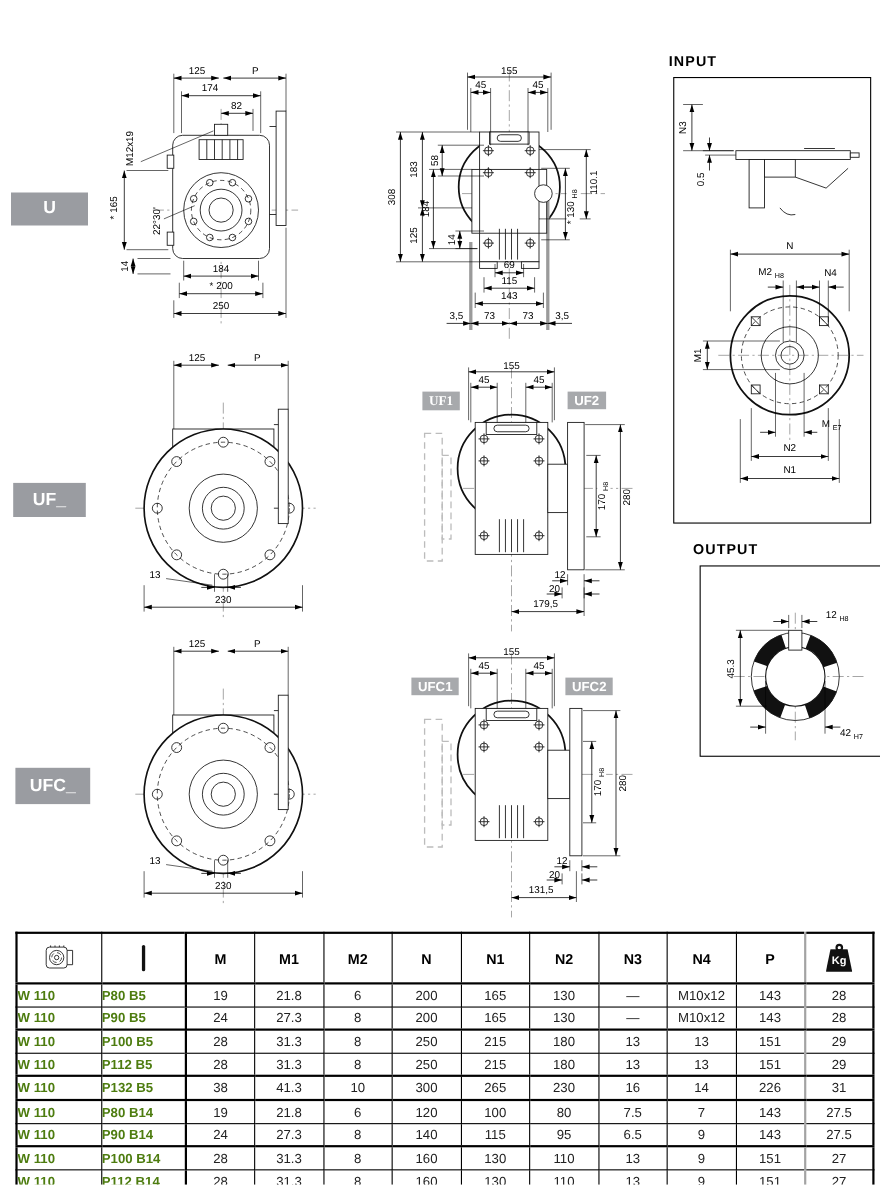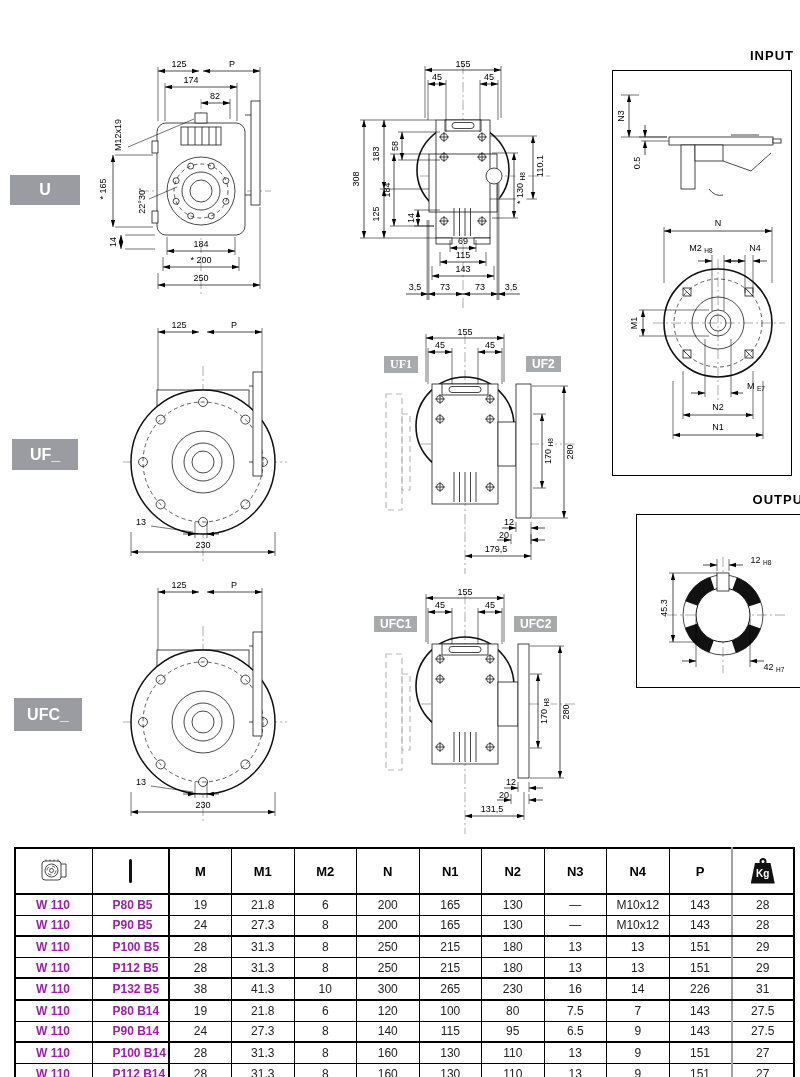--- a/index.html
+++ b/index.html
@@ -28,33 +28,33 @@
   .fillw{fill:#fff;stroke:#1a1a1a;stroke-width:.8;}
   .fillwb{fill:#fff;stroke:#111;stroke-width:1.5;}
   .cl{stroke:#777;stroke-width:.6;stroke-dasharray:10 3 2 3;fill:none;}
   .dsh{stroke:#1a1a1a;stroke-width:.7;stroke-dasharray:4 3;fill:none;}
   .dln{stroke:#000;stroke-width:.7;fill:none;}
   .ext{stroke:#000;stroke-width:.55;fill:none;}
   .ghost{stroke:#bcbcbc;stroke-width:1.2;stroke-dasharray:6 4;fill:none;}
   .gbar{stroke:#9a9a9a;stroke-width:3;}
   
   .panel{position:absolute;}
-  .ptitle{position:absolute;left:0;top:0;width:100%;text-align:right;
+  .ptitle{position:absolute;left:0;top:0;width:100%;text-align:left;
           font:bold 13px "Liberation Sans",sans-serif;letter-spacing:1px;}
   .pbox{position:absolute;border:1.5px solid #000;}
   
   .tblwrap{position:absolute;left:14px;top:847px;width:781px;}
   table.spec{border-collapse:collapse;table-layout:fixed;width:781px;border:2.5px solid #000;}
   table.spec th,table.spec td{border:1px solid #000;padding:0;overflow:hidden;}
   table.spec thead th{height:44px;border-bottom:2.5px solid #000;
                       font:bold 13px "Liberation Sans",sans-serif;text-align:center;}
   table.spec tbody td{height:19.6px;font:12px "Liberation Sans",sans-serif;color:#222;
                       text-align:center;vertical-align:middle;}
-  table.spec tbody td.c-model,table.spec tbody td.c-motor{font-weight:bold;color:#a21caf;
-                      text-align:left;padding-left:20px;}
+  table.spec tbody td.c-model,table.spec tbody td.c-motor{font-weight:bold;color:#4d7c0f;
+                      text-align:left;padding-left:0;}
   table.spec .c-motor{border-right:2px solid #000;}
   table.spec .c-kg{border-left:2px solid #a3a3a3;}
   table.spec tr.group-end td{border-bottom:2px solid #000;}
   .shaft-icon{width:3px;height:24px;background:#111;border-radius:1.5px;margin:0 auto;}
   .kgicon{position:relative;width:24px;height:27px;margin:0 auto;}
   .kgring{position:absolute;left:50%;top:0;transform:translateX(-50%);width:7px;height:7px;
           border:2px solid #111;border-radius:50%;box-sizing:border-box;}
   .kgbody{position:absolute;left:0;top:5px;width:24px;height:21px;background:#111;
           clip-path:polygon(18% 0,82% 0,100% 100%,0% 100%);color:#fff;
           font:bold 10px "Liberation Sans",sans-serif;display:flex;align-items:center;justify-content:center;}
@@ -235,21 +235,21 @@
       <line class="dln" x1="36" y1="236" x2="180" y2="236" marker-start="url(#as)" marker-end="url(#ae)"></line>
     </svg>
     <span class="dim nobg" style="left:84px;top:10px;">125</span>
     <span class="dim nobg" style="left:139px;top:10px;">P</span>
     <span class="dim nobg" style="left:46px;top:207px;">13</span>
     <span class="dim nobg" style="left:108px;top:230px;">230</span>
   </div>
 
   <div class="dwg" style="left:366px;top:326px;width:240px;height:252px;">
     <div class="sub-badge" style="left:18px;top:30px;font-family:Liberation Serif, serif;"><span>UF1</span></div>
-    <div class="sub-badge" style="left:160px;top:30px;"><span>UF2</span></div>
+    <div class="sub-badge" style="left:150px;top:30px;"><span>UF2</span></div>
     <svg width="240" height="252" viewBox="0 0 240 252">
       <path class="cl" d="M99,8 V248 M55,118 H212"></path>
       <rect class="ghost" x="20" y="68" width="16" height="116"></rect>
       <rect class="ghost" x="36" y="88" width="8" height="76"></rect>
       <circle class="lnb" cx="99" cy="100" r="49" fill="#fff"></circle>
       <rect class="fillw" x="66" y="58" width="66" height="120"></rect>
       <rect class="fillw" x="76" y="58" width="46" height="11"></rect>
       <rect class="fillw" x="83" y="60.5" width="32" height="6" rx="3"></rect>
       <g class="ln">
         <circle cx="74" cy="73" r="3.5"></circle>

